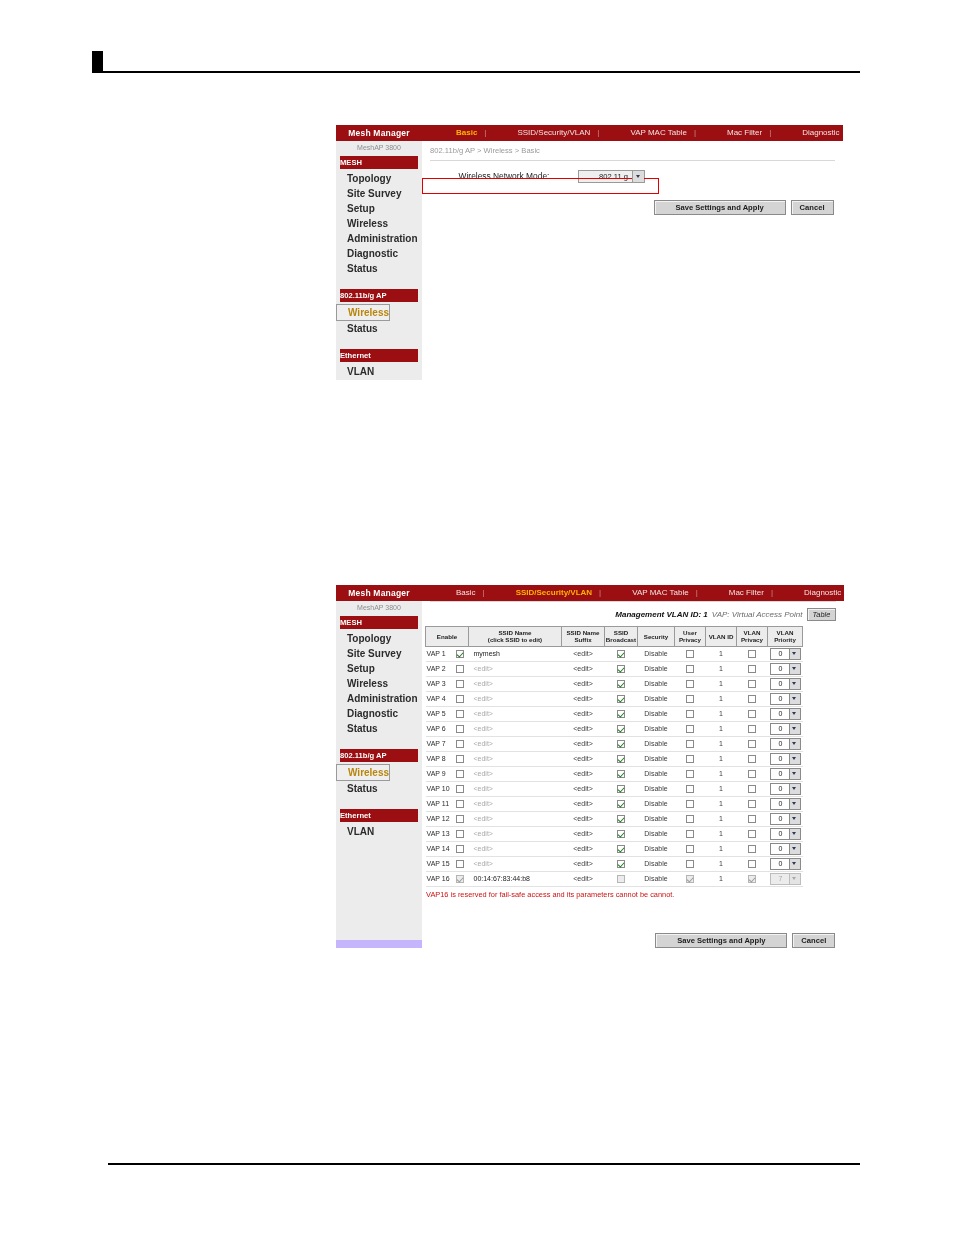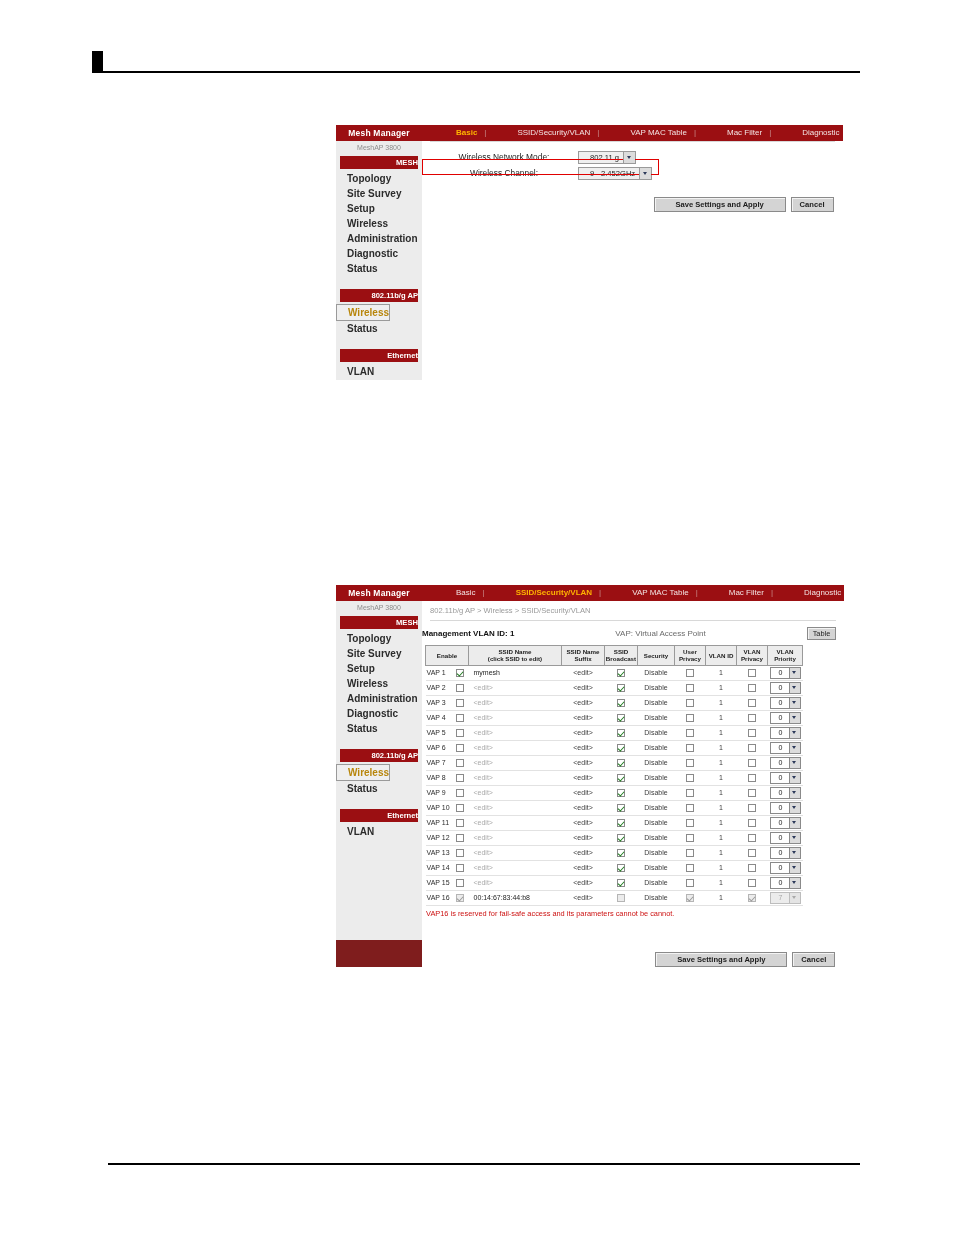--- a/index.html
+++ b/index.html
@@ -4,62 +4,62 @@
 <style>
   html,body{margin:0;padding:0;background:#ffffff;}
   body{width:954px;height:1235px;position:relative;font-family:"Liberation Sans",sans-serif;-webkit-font-smoothing:none;}
 
   
   .page-mark{position:absolute;left:92px;top:51px;width:11px;height:22px;background:#000;}
   .rule-top{position:absolute;left:103px;top:71px;width:757px;height:2px;background:#000;}
   .rule-bottom{position:absolute;left:108px;top:1163px;width:752px;height:2px;background:#000;}
 
   
-  .panel{position:absolute;background:#7f1d1d;}
+  .panel{position:absolute;background:#c4b5fd;}
   .shell{display:flex;font-size:9px;}
   .sidebar{width:86px;background:#ececec;flex:none;}
   .brandbar{background:#9b0f12;color:#ffffff;font-weight:bold;font-size:8.5px;
             text-align:center;padding:3px 0 3px;letter-spacing:.2px;}
   .model{color:#8c8c8c;font-size:7px;text-align:center;padding:3px 0 5px;background:#ececec;}
   .grouphdr{background:#9b0f12;color:#ffffff;font-weight:bold;font-size:7.6px;
-            text-align:right;padding:2px 0;margin:0 4px;}
+            text-align:left;padding:2px 0;margin:0 4px;}
   .navlist{padding:2px 0 6px 0;}
   .navitem{font-weight:bold;font-size:10px;color:#2b2b2b;padding:2px 0 2px 11px;line-height:11px;cursor:default;}
   .navitem.sel{color:#b8860b;}
   .spacer{height:7px;}
 
   .content{flex:1;background:#ffffff;}
   .tabbar{background:#9b0f12;color:#e8cfcf;font-size:8px;padding:3px 0 4px 7px;white-space:nowrap;}
   .tabbar .tab{color:#f2e3e3;padding:0 3px;cursor:default;margin-left:24px;}
   .tabbar .tab.active{color:#ffb400;font-weight:bold;}
   .tabbar .sep{color:#c98c8c;padding:0 4px;}
   .crumb{color:#9a9a9a;font-size:7.6px;padding:5px 0 5px 8px;}
   .crumb-rule{height:1px;background:#d8d8d8;margin:0 8px 0 8px;}
 
   
   .form{padding:7px 0 0 8px;position:relative;}
   .frow{display:flex;align-items:center;height:16px;}
   .flabel{width:148px;font-size:8.4px;color:#1c1c1c;text-align:center;}
   .sel{display:inline-flex;align-items:center;border:1px solid #9a9a9a;background:#efefef;height:11px;}
-  .sel .val{font-size:7.6px;color:#1c1c1c;padding:0 4px 0 11px;white-space:nowrap;}
+  .sel .val{font-size:7.6px;color:#1c1c1c;padding:0 4px 0 20px;white-space:nowrap;}
   .sel .arrow{width:11px;height:11px;border-left:1px solid #9a9a9a;background:#dcdcdc;
               position:relative;flex:none;}
   .sel .arrow::after{content:"";position:absolute;left:3px;top:4px;border-left:2.5px solid transparent;
               border-right:2.5px solid transparent;border-top:3px solid #2d3a5a;}
   .hl{position:absolute;left:0px;top:17px;width:237px;height:16px;border:1.6px solid #e00000;box-sizing:border-box;}
   .btnrow{margin:16px 0 0 0;padding-right:9px;display:flex;justify-content:flex-end;gap:5px;}
   .btn{border:1px solid #8a8a8a;background:#d4d4d4;font-size:7.6px;font-weight:bold;
        color:#1c1c1c;padding:2px 0;text-align:center;cursor:default;
        box-shadow:inset 1px 1px 0 #f3f3f3;}
   .btn.wide{width:130px;}
   .btn.narrow{width:41px;}
 
   
-  .vlanhdr{display:flex;align-items:center;justify-content:space-between;
-           padding:6px 8px 5px 0;font-size:8px;gap:12px;}
+  .vlanhdr{display:flex;align-items:center;justify-content:flex-end;
+           padding:6px 8px 5px 0;font-size:8px;gap:4px;font-style:italic;}
   .vlanhdr .mvid{font-weight:bold;color:#111;}
   .vlanhdr .vapnote{color:#6b6b6b;}
   .helpbtn{border:1px solid #8a8a8a;background:#d4d4d4;font-size:7.4px;padding:1px 5px;
            color:#1c1c1c;cursor:default;box-shadow:inset 1px 1px 0 #f3f3f3;}
 
   table.vap{border-collapse:collapse;margin:0 8px 0 3px;width:352px;table-layout:fixed;}
   table.vap th{border:1px solid #9a9a9a;background:#ececec;font-size:6.2px;font-weight:bold;
                color:#1c1c1c;line-height:7.4px;padding:2px 0;text-align:center;}
   table.vap td{border-bottom:1px solid #e2e2e2;font-size:7px;color:#3c3c3c;
                padding:1px 0;height:12px;vertical-align:middle;}
@@ -122,34 +122,28 @@
           <div class="navlist"><div class="navitem sel">Wireless</div><div class="navitem">Status</div></div>
           <div class="spacer"></div>
           <div class="grouphdr">Ethernet</div>
           <div class="navlist">
             <div class="navitem">VLAN</div>
           </div>
         </div>
     </div>
     <div class="content">
       <div class="tabbar" id="p1-tabs"><span class="tab active">Basic</span><span class="sep">|</span><span class="tab">SSID/Security/VLAN</span><span class="sep">|</span><span class="tab">VAP MAC Table</span><span class="sep">|</span><span class="tab">Mac Filter</span><span class="sep">|</span><span class="tab">Diagnostic</span></div>
+      <div class="crumb">802.11b/g AP &gt; Wireless &gt; Basic</div>
       <div class="crumb-rule"></div>
       <div class="form">
         <div class="hl"></div>
         <div class="frow">
           <div class="flabel">Wireless Network Mode:</div>
           <div class="sel">
             <span class="val">802.11 g</span>
-            <span class="arrow"></span>
-          </div>
-        </div>
-        <div class="frow">
-          <div class="flabel">Wireless Channel:</div>
-          <div class="sel">
-            <span class="val">9 - 2.452GHz</span>
             <span class="arrow"></span>
           </div>
         </div>
         <div class="btnrow">
           <div class="btn wide">Save Settings and Apply</div>
           <div class="btn narrow">Cancel</div>
         </div>
       </div>
     </div>
   </div>
@@ -176,21 +170,20 @@
           <div class="navlist"><div class="navitem sel">Wireless</div><div class="navitem">Status</div></div>
           <div class="spacer"></div>
           <div class="grouphdr">Ethernet</div>
           <div class="navlist">
             <div class="navitem">VLAN</div>
           </div>
         </div>
     </div>
     <div class="content">
       <div class="tabbar" id="p2-tabs"><span class="tab">Basic</span><span class="sep">|</span><span class="tab active">SSID/Security/VLAN</span><span class="sep">|</span><span class="tab">VAP MAC Table</span><span class="sep">|</span><span class="tab">Mac Filter</span><span class="sep">|</span><span class="tab">Diagnostic</span></div>
-      <div class="crumb">802.11b/g AP &gt; Wireless &gt; SSID/Security/VLAN</div>
       <div class="crumb-rule"></div>
 
       <div class="vlanhdr">
         <span class="mvid">Management VLAN ID: 1</span>
         <span class="vapnote">VAP: Virtual Access Point</span>
         <span class="helpbtn">Table</span>
       </div>
 
       <table class="vap">
         <thead>

